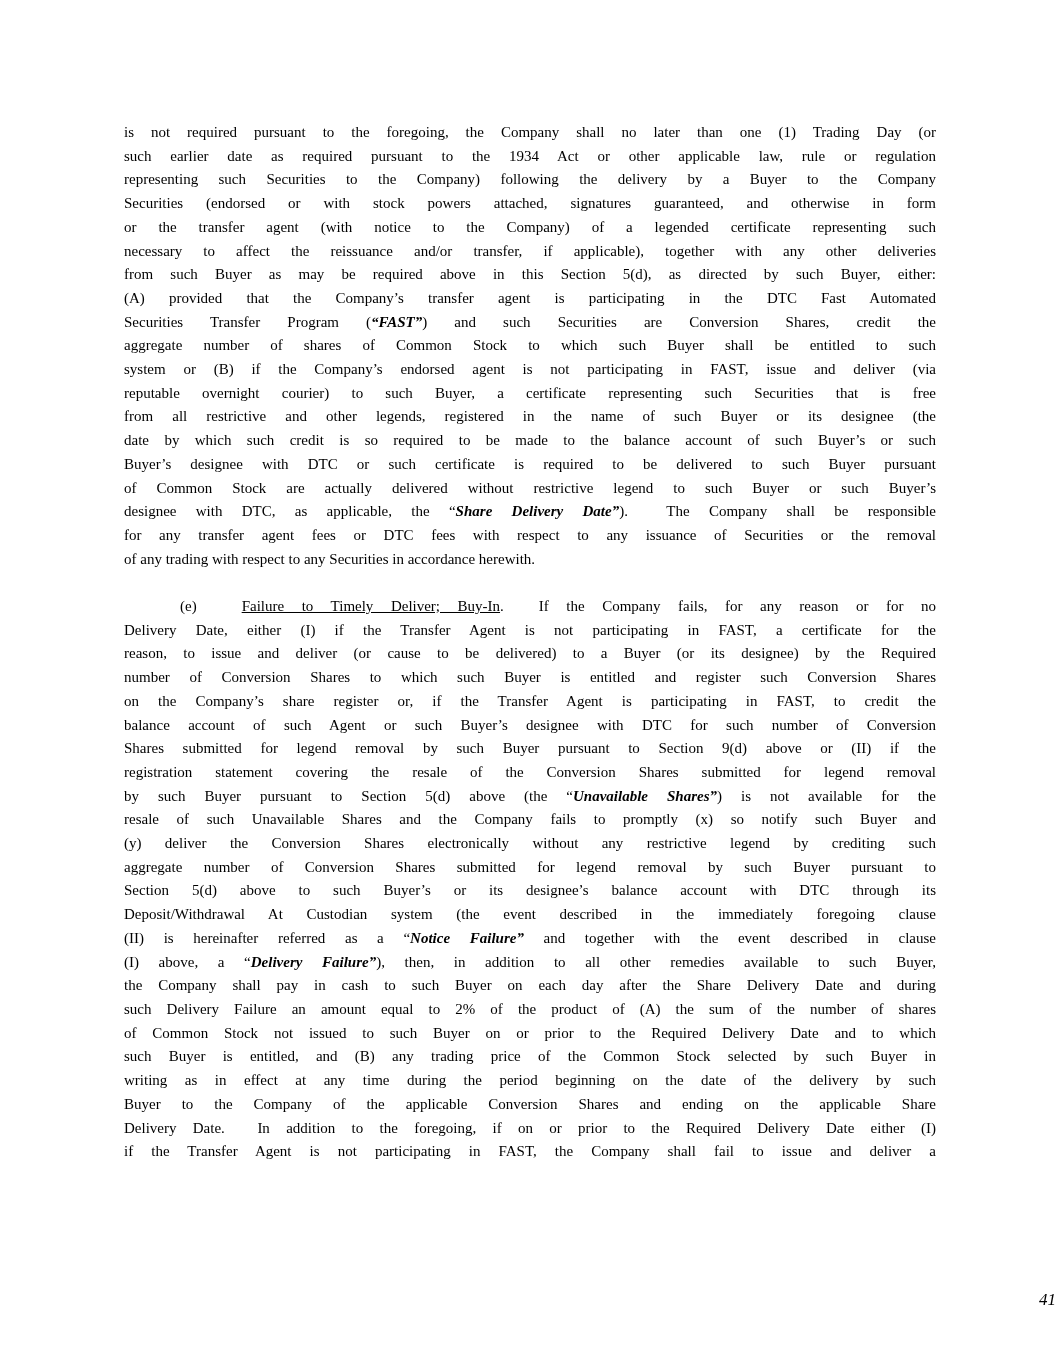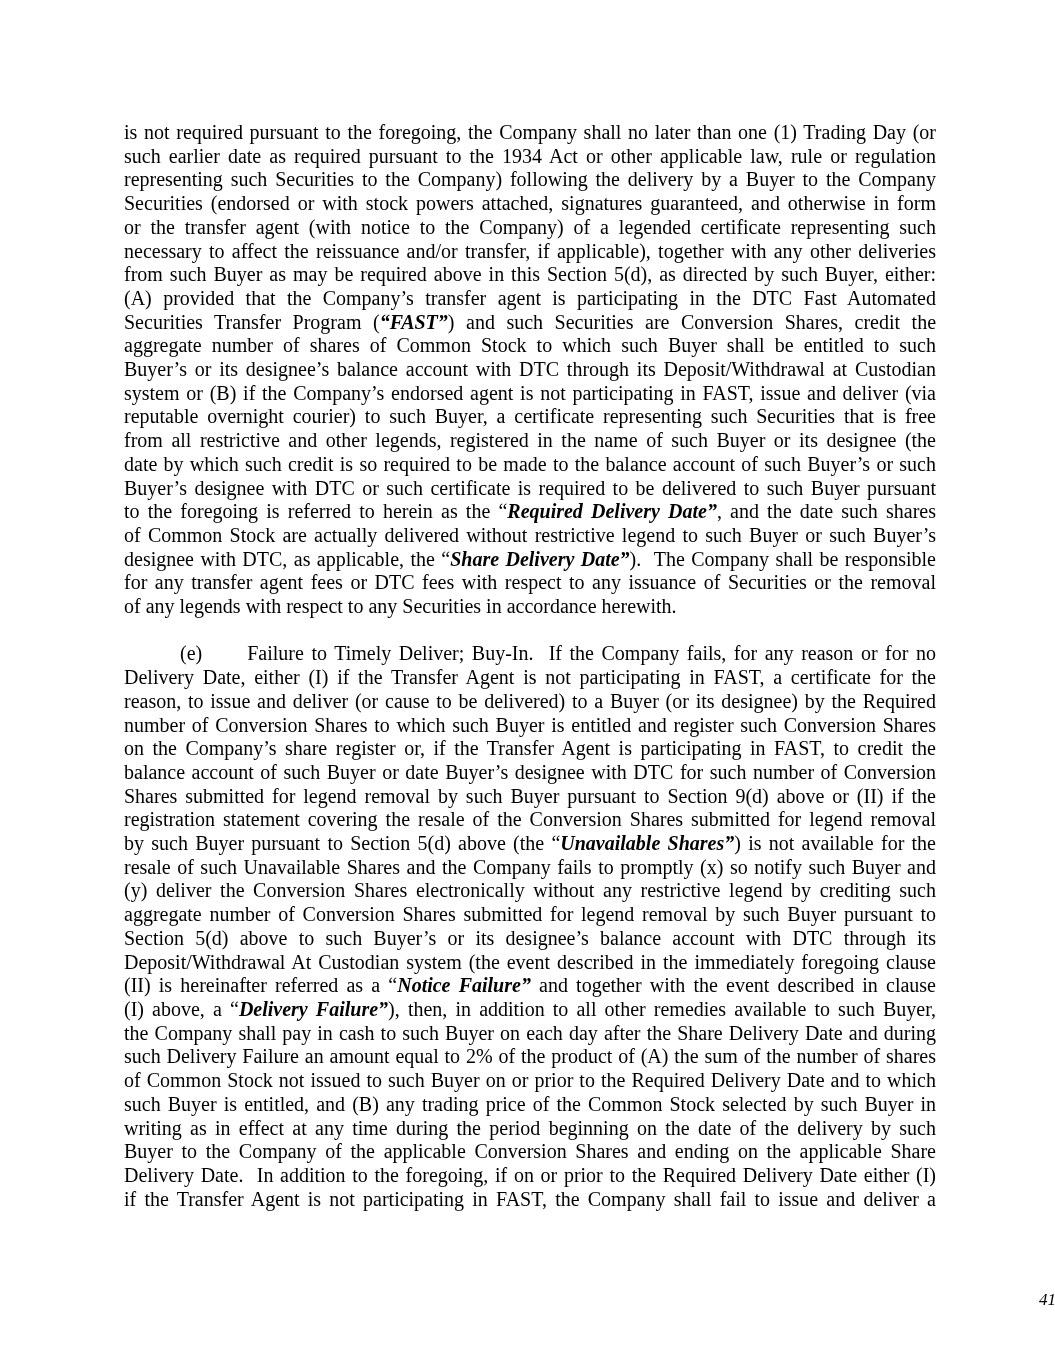--- a/index.html
+++ b/index.html
@@ -15,32 +15,32 @@
     font-family: "Liberation Serif", serif;
     overflow: hidden;
   }
   .page-content {
     position: absolute;
     left: 124px;
     top: 121px;
     width: 812px;
   }
   .line {
-    font-size: 20px;
+    font-size: 15px;
     line-height: 23.7px;
     white-space: nowrap;
     text-align: justify;
     text-align-last: justify;
   }
   .line.flush {
     text-align: left;
     text-align-last: left;
   }
   .line .bold { font-weight: bold; font-style: italic; }
-  .line .underline { }
+  .line .underline { text-decoration: underline; }
   .tab-spacer { display: inline-block; height: 1px; }
   .para-gap { height: 23.7px; }
   .page-number {
     position: absolute;
     top: 1290px;
     left: 1px;
     width: 100%;
     text-align: right;
     font-size: 17px;
     font-style: italic;
@@ -54,40 +54,38 @@
       <div class="line"><span>is not required pursuant to the foregoing, the Company shall no later than one (1) Trading Day (or</span></div>
       <div class="line"><span>such earlier date as required pursuant to the 1934 Act or other applicable law, rule or regulation</span></div>
       <div class="line"><span>representing such Securities to the Company) following the delivery by a Buyer to the Company</span></div>
       <div class="line"><span>Securities (endorsed or with stock powers attached, signatures guaranteed, and otherwise in form</span></div>
       <div class="line"><span>or the transfer agent (with notice to the Company) of a legended certificate representing such</span></div>
       <div class="line"><span>necessary to affect the reissuance and/or transfer, if applicable), together with any other deliveries</span></div>
       <div class="line"><span>from such Buyer as may be required above in this Section 5(d), as directed by such Buyer, either:</span></div>
       <div class="line"><span>(A) provided that the Company’s transfer agent is participating in the DTC Fast Automated</span></div>
       <div class="line"><span>Securities Transfer Program (</span><span class="bold">“FAST”</span><span>) and such Securities are Conversion Shares, credit the</span></div>
       <div class="line"><span>aggregate number of shares of Common Stock to which such Buyer shall be entitled to such</span></div>
-      <div class="line"><span>Buyer’s or its designee’s balance account with DTC through its Deposit/Withdrawal at Custodian</span></div>
       <div class="line"><span>system or (B) if the Company’s endorsed agent is not participating in FAST, issue and deliver (via</span></div>
       <div class="line"><span>reputable overnight courier) to such Buyer, a certificate representing such Securities that is free</span></div>
       <div class="line"><span>from all restrictive and other legends, registered in the name of such Buyer or its designee (the</span></div>
       <div class="line"><span>date by which such credit is so required to be made to the balance account of such Buyer’s or such</span></div>
       <div class="line"><span>Buyer’s designee with DTC or such certificate is required to be delivered to such Buyer pursuant</span></div>
-      <div class="line"><span>to the foregoing is referred to herein as the “</span><span class="bold">Required Delivery Date”</span><span>, and the date such shares</span></div>
       <div class="line"><span>of Common Stock are actually delivered without restrictive legend to such Buyer or such Buyer’s</span></div>
       <div class="line"><span>designee with DTC, as applicable, the “</span><span class="bold">Share Delivery Date”</span><span>).&nbsp; The Company shall be responsible</span></div>
       <div class="line"><span>for any transfer agent fees or DTC fees with respect to any issuance of Securities or the removal</span></div>
-      <div class="line flush"><span>of any legends with respect to any Securities in accordance herewith.</span></div>
+      <div class="line flush"><span>of any trading with respect to any Securities in accordance herewith.</span></div>
     </div>
   <div class="para-gap"></div>
   <div>
       <div class="line"><span class="tab-spacer" style="width: 56px;"></span><span>(e)</span><span class="tab-spacer" style="width: 45px;"></span><span class="underline">Failure to Timely Deliver; Buy-In</span><span>.&nbsp; If the Company fails, for any reason or for no</span></div>
       <div class="line"><span>Delivery Date, either (I) if the Transfer Agent is not participating in FAST, a certificate for the</span></div>
       <div class="line"><span>reason, to issue and deliver (or cause to be delivered) to a Buyer (or its designee) by the Required</span></div>
       <div class="line"><span>number of Conversion Shares to which such Buyer is entitled and register such Conversion Shares</span></div>
       <div class="line"><span>on the Company’s share register or, if the Transfer Agent is participating in FAST, to credit the</span></div>
-      <div class="line"><span>balance account of such Buyer or date Buyer’s designee with DTC for such number of Conversion</span></div>
+      <div class="line"><span>balance account of such Agent or such Buyer’s designee with DTC for such number of Conversion</span></div>
       <div class="line"><span>Shares submitted for legend removal by such Buyer pursuant to Section 9(d) above or (II) if the</span></div>
       <div class="line"><span>registration statement covering the resale of the Conversion Shares submitted for legend removal</span></div>
       <div class="line"><span>by such Buyer pursuant to Section 5(d) above (the “</span><span class="bold">Unavailable Shares”</span><span>) is not available for the</span></div>
       <div class="line"><span>resale of such Unavailable Shares and the Company fails to promptly (x) so notify such Buyer and</span></div>
       <div class="line"><span>(y) deliver the Conversion Shares electronically without any restrictive legend by crediting such</span></div>
       <div class="line"><span>aggregate number of Conversion Shares submitted for legend removal by such Buyer pursuant to</span></div>
       <div class="line"><span>Section 5(d) above to such Buyer’s or its designee’s balance account with DTC through its</span></div>
       <div class="line"><span>Deposit/Withdrawal At Custodian system (the event described in the immediately foregoing clause</span></div>
       <div class="line"><span>(II) is hereinafter referred as a “</span><span class="bold">Notice Failure”</span><span> and together with the event described in clause</span></div>
       <div class="line"><span>(I) above, a “</span><span class="bold">Delivery Failure”</span><span>), then, in addition to all other remedies available to such Buyer,</span></div>

